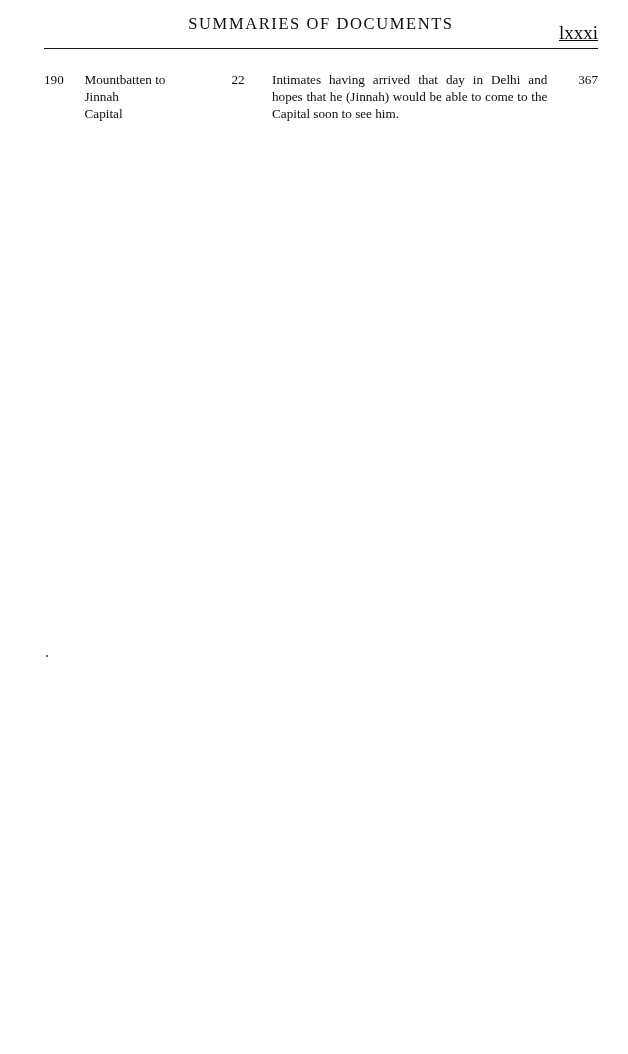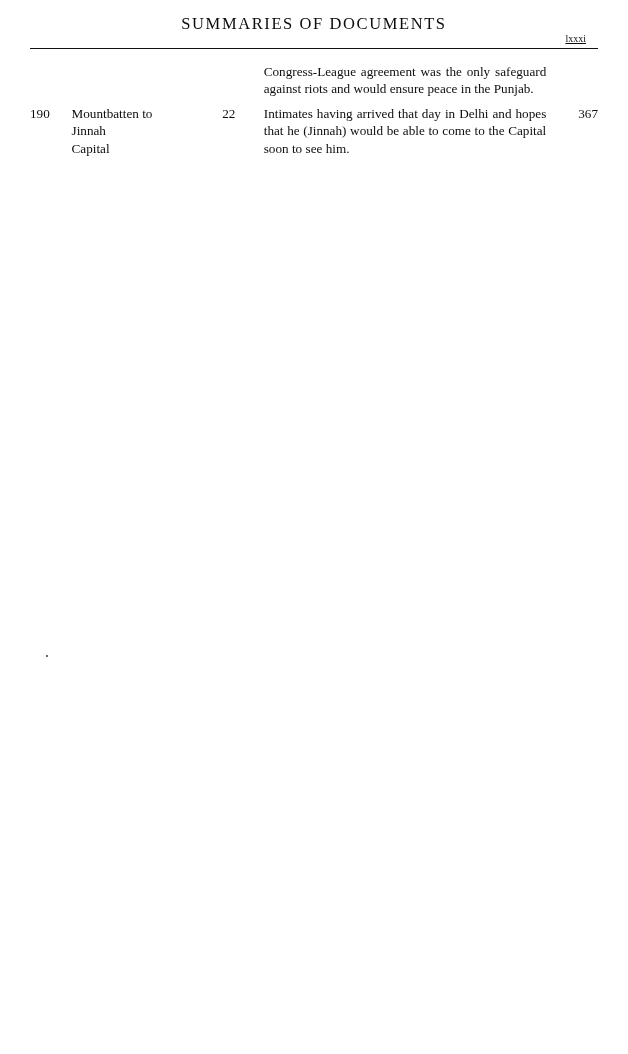--- a/index.html
+++ b/index.html
@@ -11,42 +11,42 @@
     width: 628px;
     height: 1054px;
     font-family: "Liberation Serif", serif;
     color: #0d0d0d;
   }
   .page {
     position: relative;
     width: 628px;
     height: 1054px;
     box-sizing: border-box;
-    padding: 14px 30px 0 30px;
+    padding: 14px 30px 0 44px;
   }
   .header {
     display: flex;
     align-items: baseline;
     justify-content: center;
     position: relative;
     height: 30px;
   }
   .header-title {
     font-size: 16.5px;
     letter-spacing: 1.6px;
     font-variant: small-caps;
     text-transform: uppercase;
     white-space: nowrap;
     font-family: "Liberation Serif", serif;
   }
   .folio {
     position: absolute;
-    right: 12px;
+    right: 0;
     bottom: 0;
-    font-size: 10px;
+    font-size: 19px;
     font-family: "Liberation Serif", serif;
     text-decoration: underline;
   }
   .rule {
     border: 0;
     border-top: 1.6px solid #111;
     margin: 4px 0 14px 0;
   }
   table.entries {
     width: 100%;
@@ -85,27 +85,20 @@
 <div class="page">
 
   <div class="header">
     <div class="header-title">Summaries of Documents</div>
     <div class="folio">lxxxi</div>
   </div>
   <hr class="rule">
 
   <table class="entries">
     <tbody>
-      <tr>
-        <td class="col-num"></td>
-        <td class="col-from"></td>
-        <td class="col-date"></td>
-        <td class="col-desc desc">Congress-League agreement was the only safeguard against riots and would ensure peace in the Punjab.</td>
-        <td class="col-page"></td>
-      </tr>
 
       <tr class="entry">
         <td class="col-num num">190</td>
         <td class="col-from">
             <span class="from-line">Mountbatten to
 Jinnah
 Capital</span>
           </td>
         <td class="col-date date">22</td>
         <td class="col-desc desc">Intimates having arrived that day in Delhi and hopes that he (Jinnah) would be able to come to the Capital soon to see him.</td>

